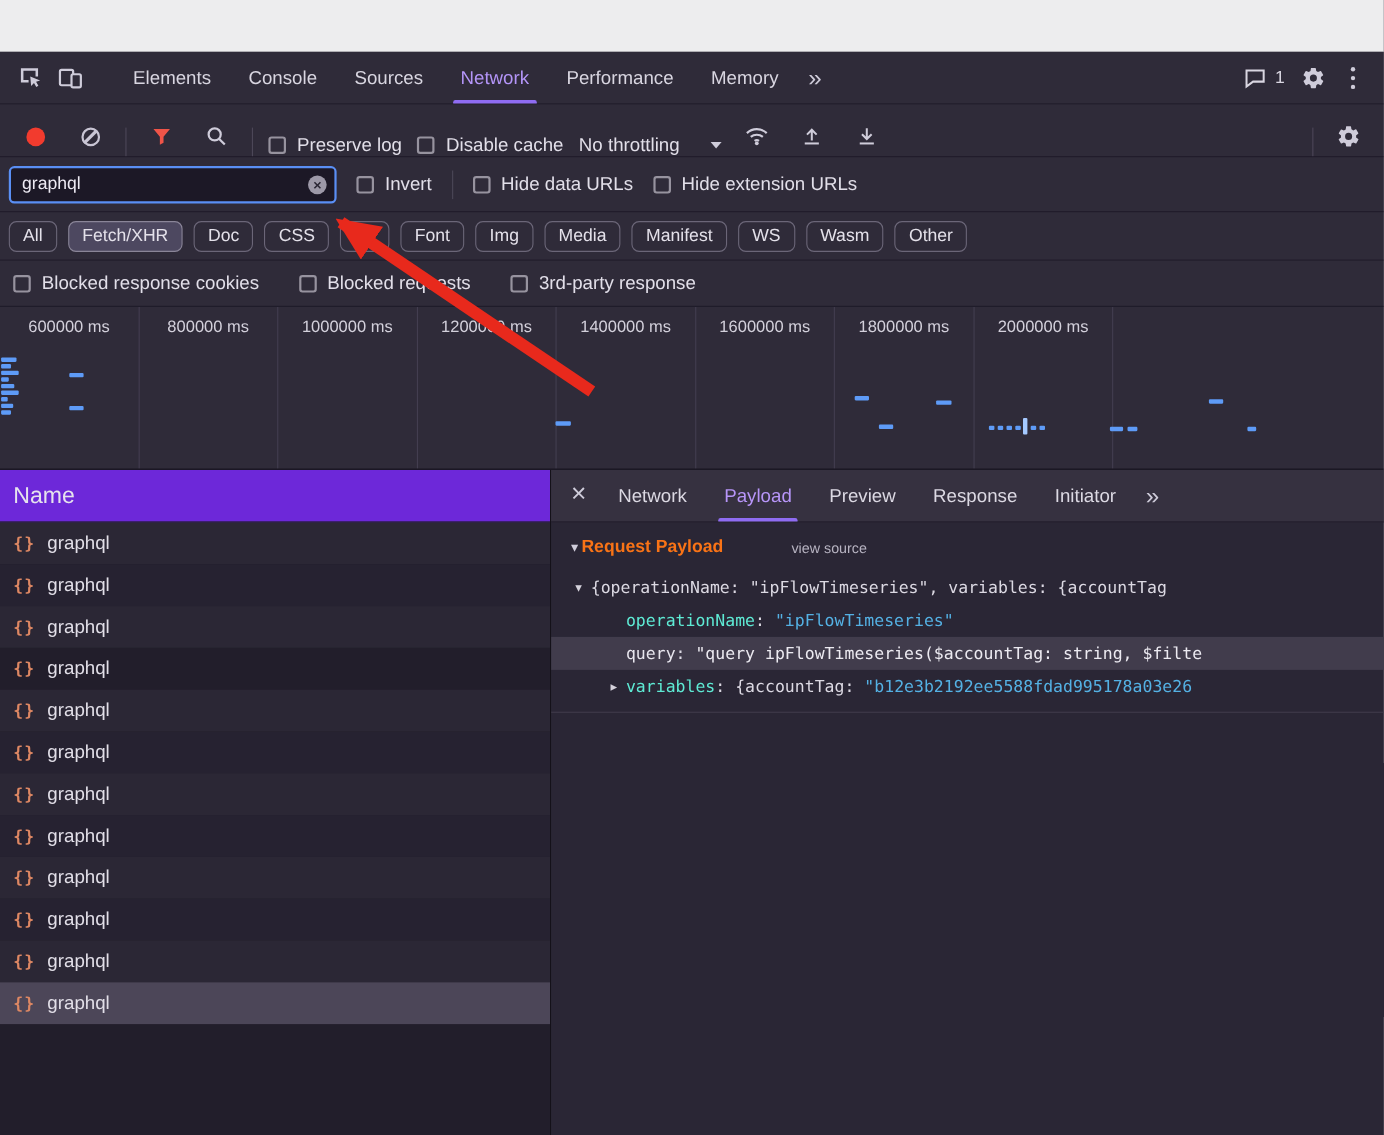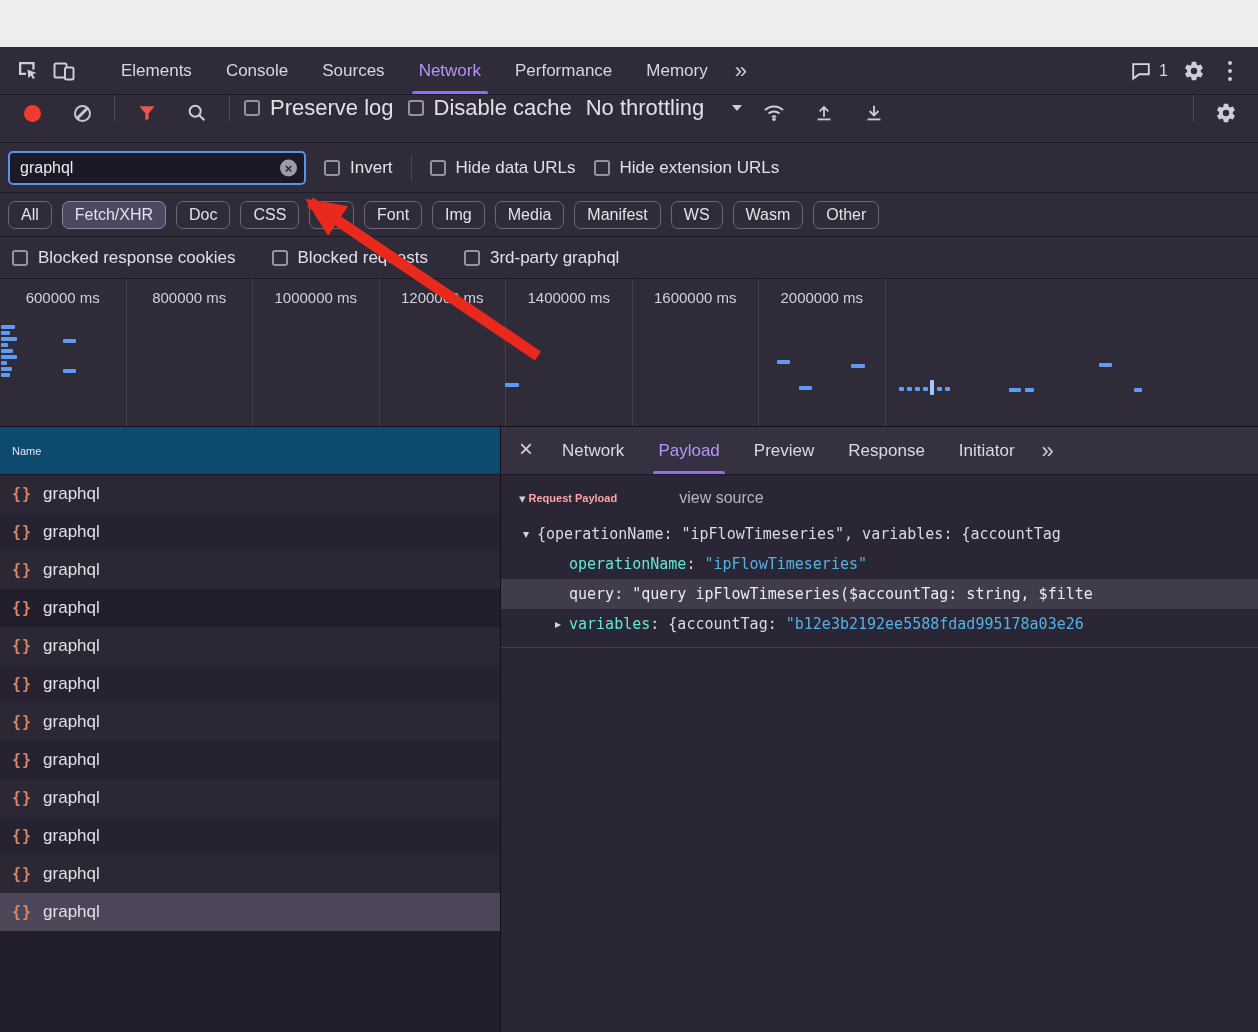--- a/index.html
+++ b/index.html
@@ -19,22 +19,22 @@
   .tab.selected { color:#b495f8; }
   .tab.selected::after { content:""; position:absolute; left:10px; right:10px; bottom:0;
                          height:3px; background:#8f6cf2; border-radius:2px 2px 0 0; }
   .chevrons { font-size:22px; color:#cfccda; padding:0 10px; }
   .spacer { flex:1; }
   .issues { display:flex; align-items:center; gap:7px; color:#d9d6e1; font-size:16px; padding:0 8px; }
   .kebab-dot { width:4px; height:4px; border-radius:50%; background:#cfccda; margin:2px 0; }
   .kebab { display:flex; flex-direction:column; align-items:center; justify-content:center; }
 
   
-  .toolbar { display:flex; align-items:flex-start; height:48px; background:#2f2b39;
-             border-bottom:1px solid #1e1a28; padding:0 14px; gap:14px; font-size:22px; }
+  .toolbar { display:flex; align-items:flex-end; height:48px; background:#2f2b39;
+             border-bottom:1px solid #1e1a28; padding:0 14px; gap:14px; font-size:17px; }
   .sep { width:1px; height:26px; background:#4c4758; flex:0 0 auto; }
   .record-dot { width:17px; height:17px; border-radius:50%; background:#f23b2e; }
   .block-icon { width:17px; height:17px; border:2.5px solid #c9c5d4; border-radius:50%; position:relative; }
   .block-icon::after { content:""; position:absolute; left:-2px; top:5px; width:16px; height:2.5px;
                        background:#c9c5d4; transform:rotate(-45deg); }
   .cb-wrap { display:flex; align-items:center; gap:10px; color:#e2dfe9; white-space:nowrap; }
   .checkbox { width:16px; height:16px; border:2px solid #97939f; border-radius:3px; flex:0 0 auto; }
   .throttle { display:flex; align-items:center; gap:28px; color:#e2dfe9; }
   .caret { width:0; height:0; border-left:5px solid transparent; border-right:5px solid transparent;
            border-top:6px solid #cfccda; }
@@ -67,22 +67,22 @@
               display:flex; overflow:hidden; }
   .tl-col { flex:0 0 126.5px; border-right:1px solid #433e50; text-align:center; padding-top:10px;
             font-size:15px; color:#d3d0db; white-space:nowrap; overflow:hidden; }
   .bar { position:absolute; background:#5e9bf7; height:4px; border-radius:1px; }
   .bar.bright { background:#a5c9ff; }
 
   
   .split { display:flex; height:644px; }
   .left { width:501px; flex:0 0 501px; border-right:1px solid #141119; background:#221e2b;
           display:flex; flex-direction:column; overflow:hidden; }
-  .name-header { height:48px; background:#0c4a6e; border-bottom:1px solid #1e1a28;
-                 display:flex; align-items:center; padding:0 12px; font-size:11px; color:#e6e3ed; }
+  .name-header { height:48px; background:#6d28d9; border-bottom:1px solid #1e1a28;
+                 display:flex; align-items:center; padding:0 12px; font-size:21px; color:#e6e3ed; }
   .req-row { height:38px; display:flex; align-items:center; gap:11px; padding:0 12px;
              font-size:17px; color:#e2dfe8; }
   .rows .req-row:nth-of-type(odd) { background:#2b2735; }
   .rows .req-row:nth-of-type(even) { background:#262231; }
   .rows .req-row.shaded { background:#221e2b; }
   .rows .req-row.selected { background:#4c4658; }
   .brace-icon { color:#dd8763; font-family:"DejaVu Sans Mono", monospace; font-size:15px;
                 font-weight:bold; letter-spacing:1px; }
 
   .right { flex:1; min-width:0; background:#2a2635; display:flex; flex-direction:column; }
@@ -91,22 +91,22 @@
   .close-x { font-size:24px; color:#cfccda; padding:0 12px 3px 6px; }
   .dtab { padding:0 17px; height:100%; display:flex; align-items:center; color:#dcd9e3;
           position:relative; white-space:nowrap; }
   .dtab.selected { color:#b795f8; }
   .dtab.selected::after { content:""; position:absolute; left:12px; right:12px; bottom:0;
                           height:3px; background:#8f6cf2; border-radius:2px 2px 0 0; }
 
   .payload { padding-top:14px; flex:1; overflow:hidden; }
   .payload-head { display:flex; align-items:center; padding-left:18px; margin-bottom:12px; }
   .tri { color:#cfccda; font-size:13px; margin-right:3px; font-family:"DejaVu Sans", sans-serif; }
-  .payload-title { font-size:11px; font-weight:bold; color:#fca5a5; }
-  .view-source { margin-left:62px; color:#b7b3c1; font-size:16px; }
+  .payload-title { font-size:16px; font-weight:bold; color:#f97316; }
+  .view-source { margin-left:62px; color:#b7b3c1; font-size:13px; }
 
   .code-row { font-family:"DejaVu Sans Mono", monospace; font-size:15px; height:30px;
               display:flex; align-items:center; white-space:pre; overflow:hidden; color:#dcd9e3; }
   .code-row.root { padding-left:36px; }
   .code-row.kv { padding-left:68px; }
   .expander { display:inline-block; width:22px; margin-left:-22px; color:#d5d2dc; font-size:12px;
               text-align:center; font-family:"DejaVu Sans", sans-serif; flex:0 0 22px; }
   .key { color:#5eead4; }
   .colon { color:#dcd9e3; }
   .val-string { color:#54b1e4; }
@@ -312,21 +312,21 @@
   <div class="cb-wrap">
         <span class="checkbox"></span>
         <span>Blocked response cookies</span>
       </div>
         <div class="cb-wrap">
         <span class="checkbox"></span>
         <span>Blocked requests</span>
       </div>
         <div class="cb-wrap">
         <span class="checkbox"></span>
-        <span>3rd-party graphql</span>
+        <span>3rd-party response</span>
       </div>
       </div>
 
   <div class="timeline">
     <div style="display:flex; position:absolute; inset:0;">
 
           <div class="tl-col">
           <span>600000 ms</span>
         </div>
           <div class="tl-col">
@@ -336,20 +336,23 @@
           <span>1000000 ms</span>
         </div>
           <div class="tl-col">
           <span>1200000 ms</span>
         </div>
           <div class="tl-col">
           <span>1400000 ms</span>
         </div>
           <div class="tl-col">
           <span>1600000 ms</span>
+        </div>
+          <div class="tl-col">
+          <span>1800000 ms</span>
         </div>
           <div class="tl-col">
           <span>2000000 ms</span>
         </div>
         </div>
     <div>
 
     <div class="bar" style="left: 1px; top: 46px; width: 14px; height: 4px;"></div>
           <div class="bar" style="left: 1px; top: 52px; width: 9px; height: 4px;"></div>
           <div class="bar" style="left: 1px; top: 58px; width: 16px; height: 4px;"></div>

